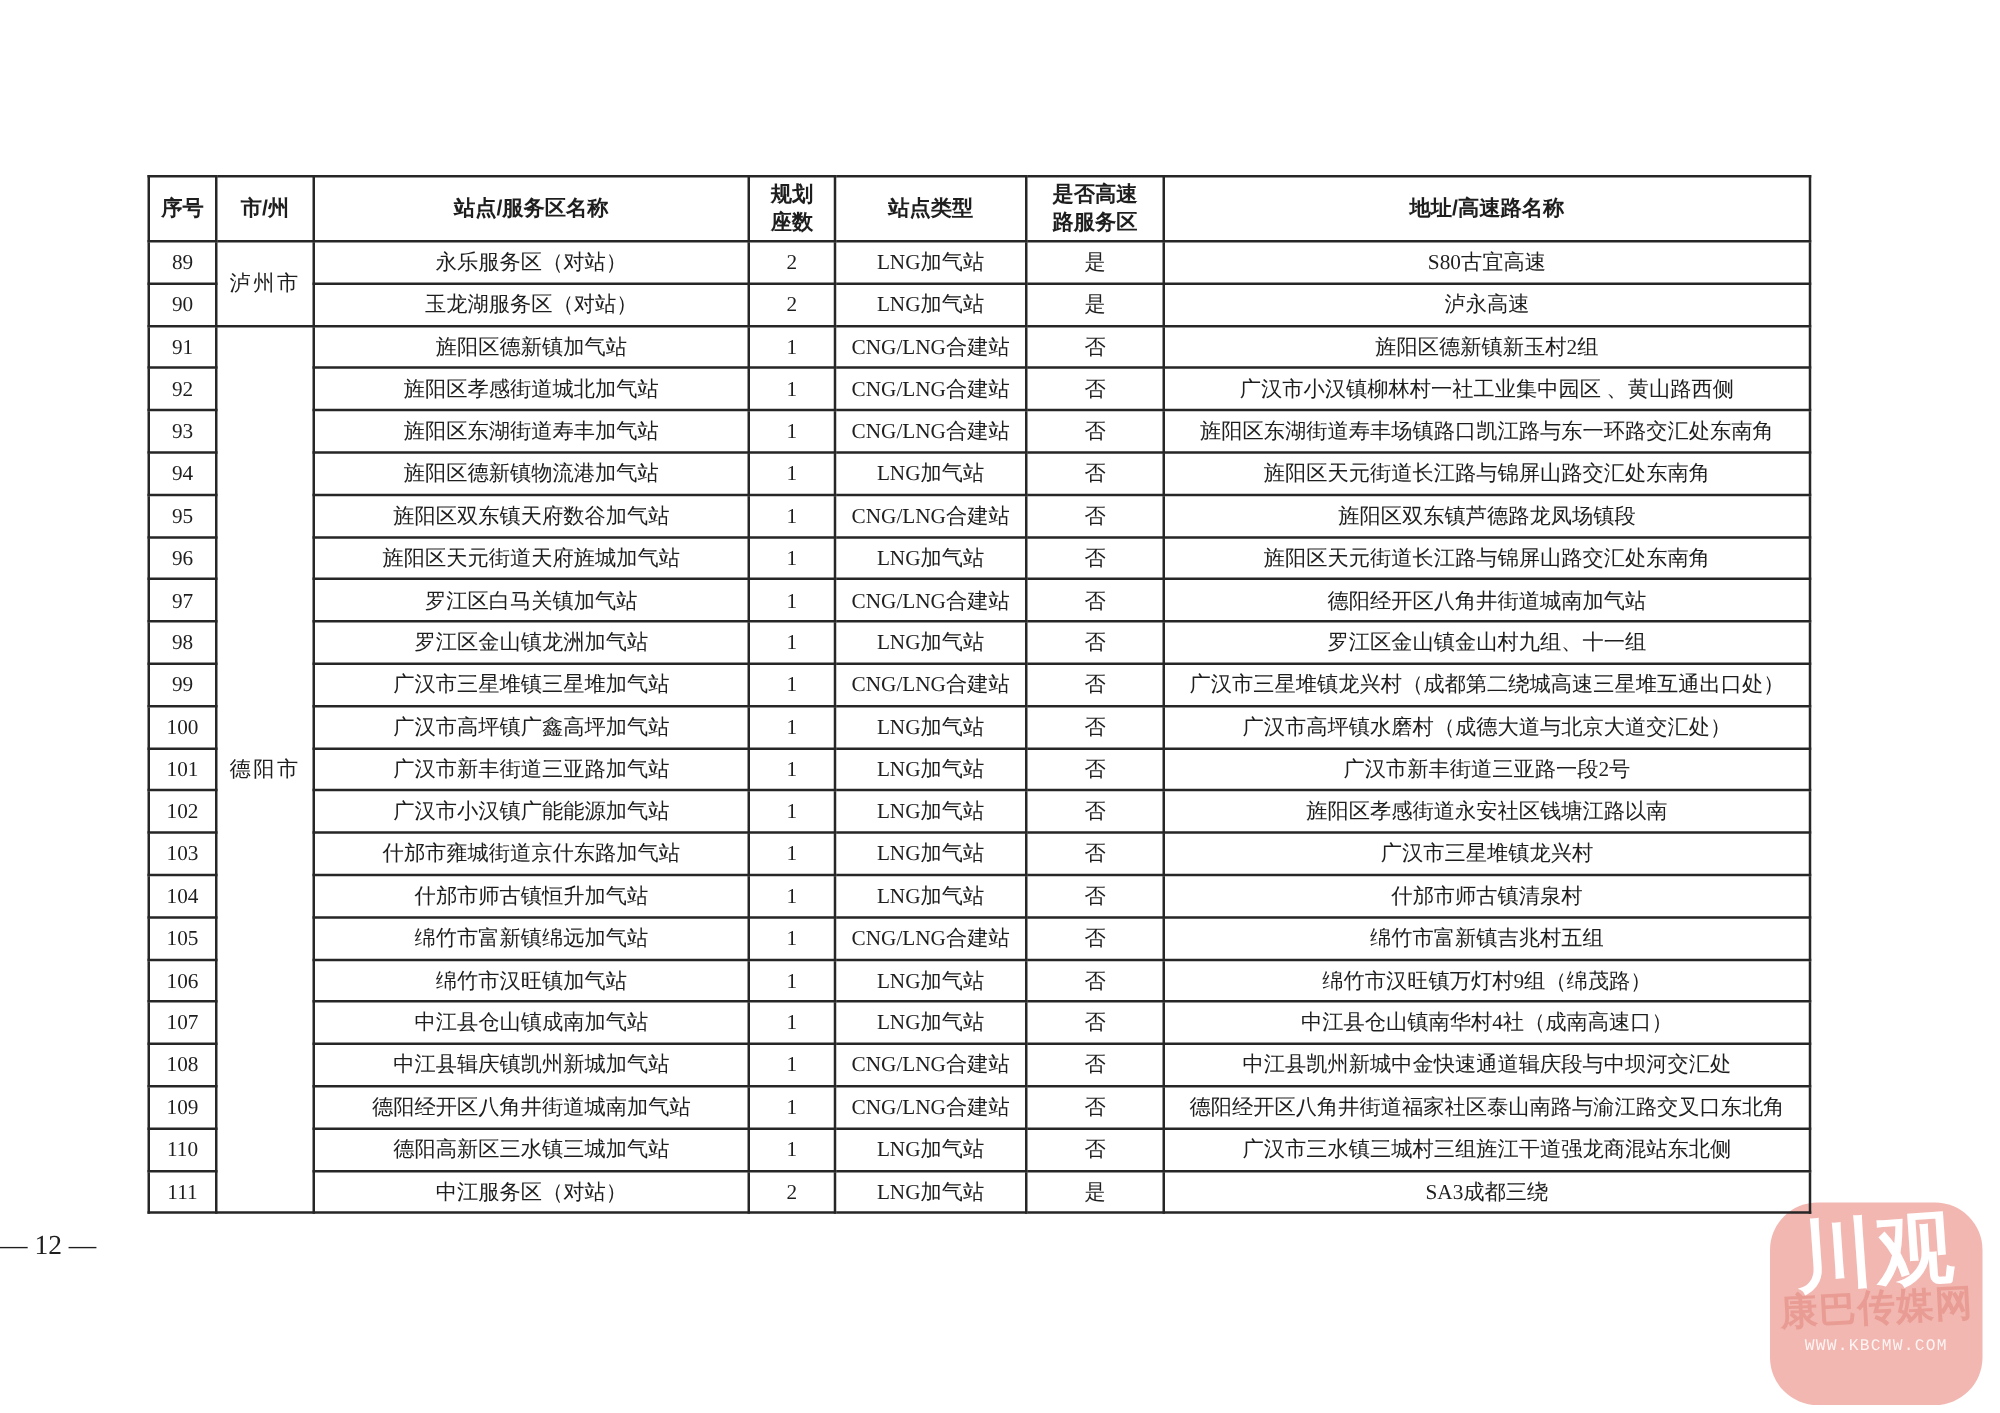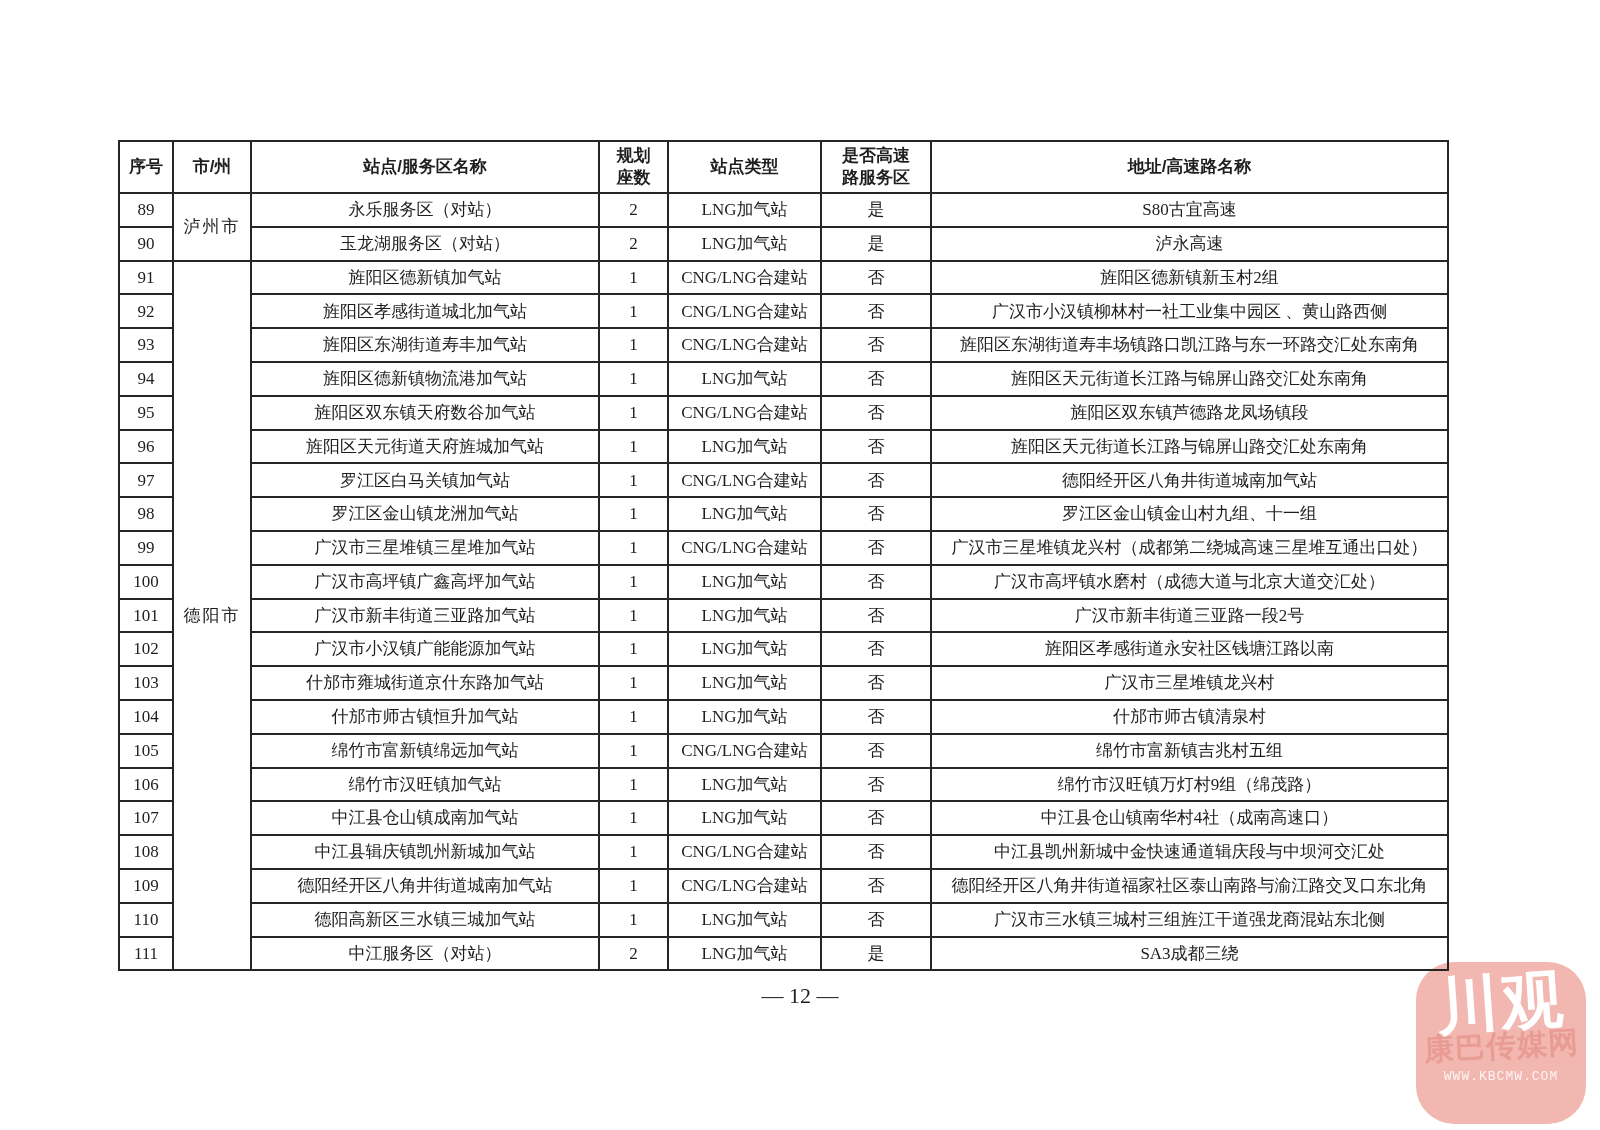--- a/index.html
+++ b/index.html
@@ -91,21 +91,20 @@
     line-height: 1.15;
     white-space: nowrap;
   }
   td.cell-city { font-size: 18px; letter-spacing: 2px; }
 
   
   .page-number {
     position: absolute;
     left: 0; top: 983px;
     width: 1600px;
-    text-align: center;
     font-size: 22px;
     color: #1e1e1e;
     z-index: 2;
     font-family: "Liberation Serif", serif;
   }
 </style>
 </head>
 <body>
 
 <div class="watermark" style="background: rgb(242, 183, 177);">

